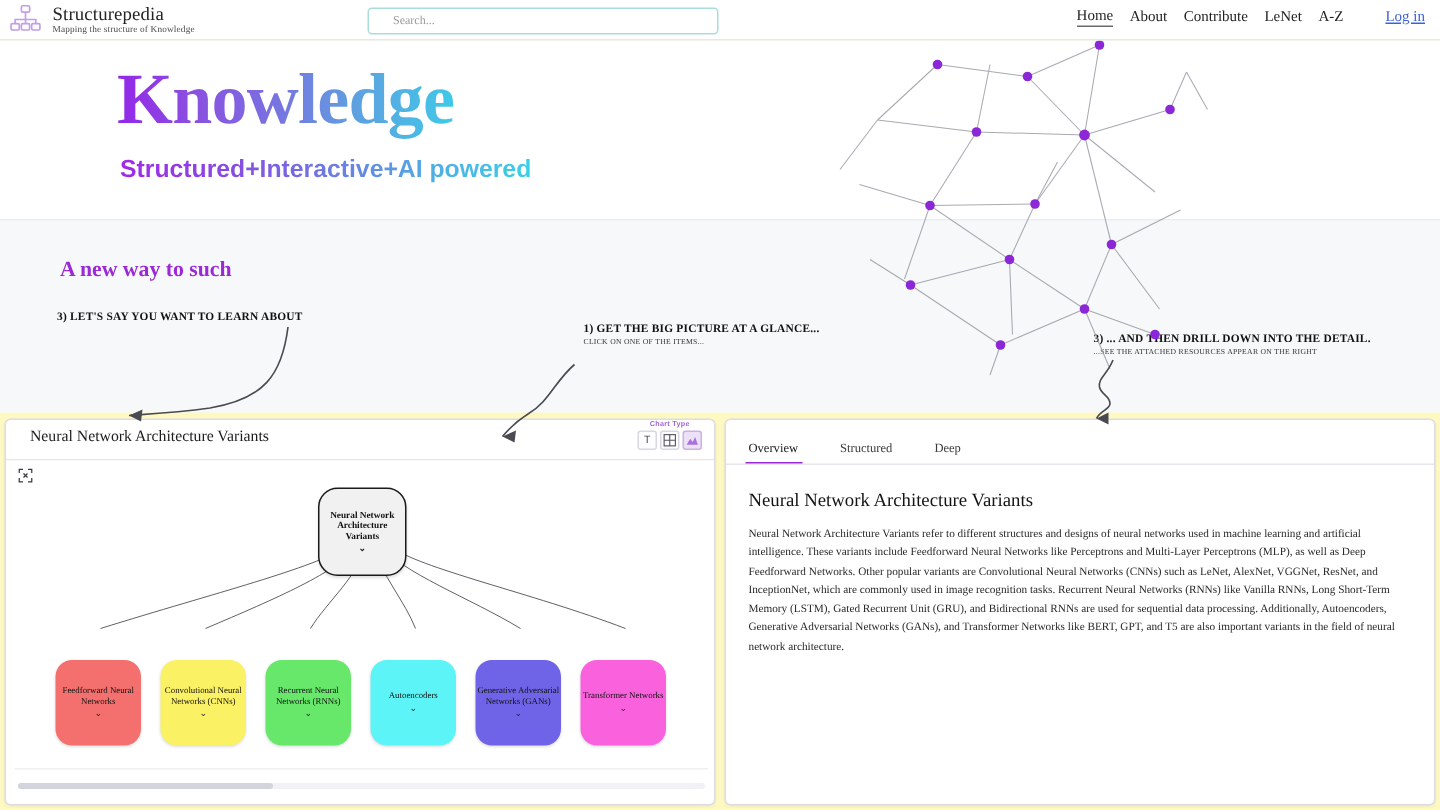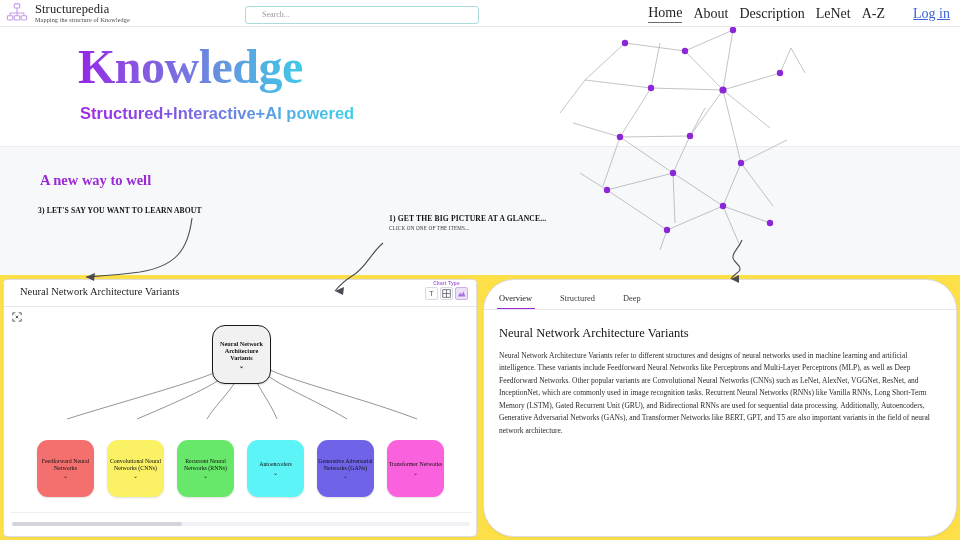--- a/index.html
+++ b/index.html
@@ -3,21 +3,21 @@
 <meta charset="utf-8">
 <style>
   * { box-sizing: border-box; margin: 0; padding: 0; }
   html, body {
     width: 960px; height: 540px;
     overflow: hidden;
     background: #ffffff;
     font-family: "Liberation Serif", serif;
     -webkit-font-smoothing: antialiased;
   }
-  #root { position: relative; width: 960px; height: 540px; overflow: hidden; background:#fde047; }
+  #root { position: relative; width: 960px; height: 540px; overflow: hidden; background:#fef9c3; }
 
   
   .topbar {
     position: absolute; top: 0; left: 0; width: 960px; height: 27px;
     background: #ffffff;
     border-bottom: 1px solid #e8e8ec;
     z-index: 40;
   }
   .brand { position: absolute; left: 6px; top: 2px; display: flex; align-items: center; gap: 7px; }
   .logo-icon { width: 22px; height: 22px; display: block; }
@@ -30,21 +30,21 @@
     width: 234px; height: 18px;
     border: 1px solid #a9ddd9; border-radius: 3px;
     background: #fff; font-size: 8px; color: #444;
     padding: 0 16px; outline: none;
     font-family: "Liberation Serif", serif;
   }
   .search-input::placeholder { color: #9a9a9a; }
 
   .nav { position: absolute; right: 10px; top: 5px; display: flex; align-items: center; gap: 11px; }
   .nav a {
-    font-size: 14px; color: #1f1f1f; text-decoration: none;
+    font-size: 10px; color: #1f1f1f; text-decoration: none;
     padding-bottom: 1px;
   }
   .nav a.active { border-bottom: 1px solid #6a6a6a; }
   .nav a.login { color: #3b63d6; text-decoration: underline; margin-left: 17px; }
 
   
   .hero {
     position: absolute; top: 27px; left: 0; width: 960px; height: 119px;
     background: #ffffff; overflow: hidden; padding-left: 16px;
   }
@@ -96,21 +96,21 @@
 
   
   .panel {
     position: absolute;
     background: #fff;
     border: 1px solid #dcdce2;
     border-radius: 4px;
     box-shadow: 0 1px 2px rgba(0,0,0,.05);
   }
   #chart-panel { left: 3px; top: 279px; width: 474px; height: 258px; }
-  #detail-panel { left: 483px; top: 279px; width: 474px; height: 258px; border-radius: 31px; }
+  #detail-panel { left: 483px; top: 279px; width: 474px; height: 258px; }
 
   .panel-head {
     position: relative; height: 27px;
     border-bottom: 1px solid #e6e6ec;
     background: #fff; border-radius: 4px 4px 0 0;
   }
   .panel-title {
     position: absolute; left: 16px; top: 6px;
     font-size: 10.5px; color: #1d1d1d;
     font-family: "Liberation Serif", serif;
@@ -216,42 +216,46 @@
     </div>
   </div>
 
   <div class="search-wrap">
     <input class="search-input" type="text" placeholder="Search..." style="">
   </div>
 
   <div class="nav">
     <a href="#" class="active">Home</a>
     <a href="#">About</a>
-    <a href="#">Description</a>
+    <a href="#">Contribute</a>
     <a href="#">LeNet</a>
     <a href="#">A-Z</a>
     <a href="#" class="login">Log in</a>
   </div>
 </div>
 
 <div class="hero">
   <div class="hero-title">Knowledge</div>
   <div class="hero-sub">Structured+Interactive+AI powered</div>
 </div>
 
 <div class="midband"></div>
 
-<div class="tagline" style="position:absolute;left:40px;top:172px;">A new way to well</div>
+<div class="tagline" style="position:absolute;left:40px;top:172px;">A new way to such</div>
 
 <div class="step" id="step1">
   <div class="step-main">3) LET'S SAY YOU WANT TO LEARN ABOUT</div>
 </div>
 <div class="step" id="step2">
   <div class="step-main">1) GET THE BIG PICTURE AT A GLANCE...</div>
   <div class="step-sub">CLICK ON ONE OF THE ITEMS...</div>
+</div>
+<div class="step" id="step3">
+  <div class="step-main">3) ... AND THEN DRILL DOWN INTO THE DETAIL.</div>
+  <div class="step-sub">...SEE THE ATTACHED RESOURCES APPEAR ON THE RIGHT</div>
 </div>
 
 <svg class="netgraph" viewBox="0 0 400 245">
   <g stroke="#9a9aa4" stroke-width="0.7" fill="none" opacity="0.85">
     <path d="M70 25 L72 25"></path>
     <line x1="70" y1="25" x2="130" y2="33"></line>
     <line x1="130" y1="33" x2="168" y2="72"></line>
     <line x1="70" y1="25" x2="30" y2="62"></line>
     <line x1="30" y1="62" x2="96" y2="70"></line>
     <line x1="96" y1="70" x2="168" y2="72"></line>

